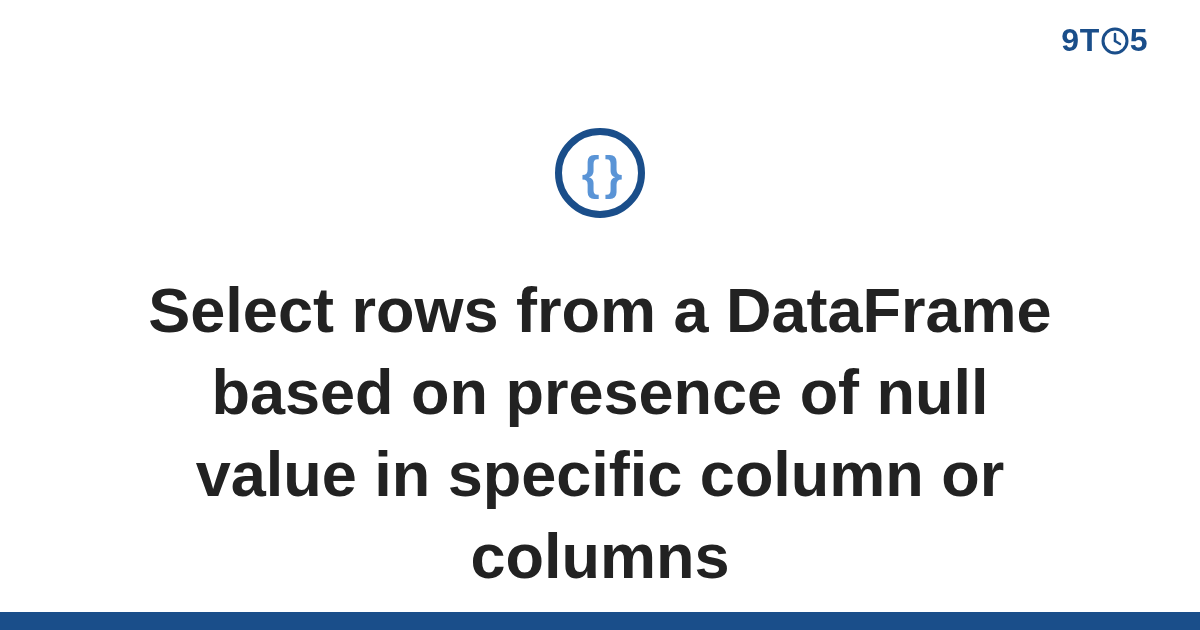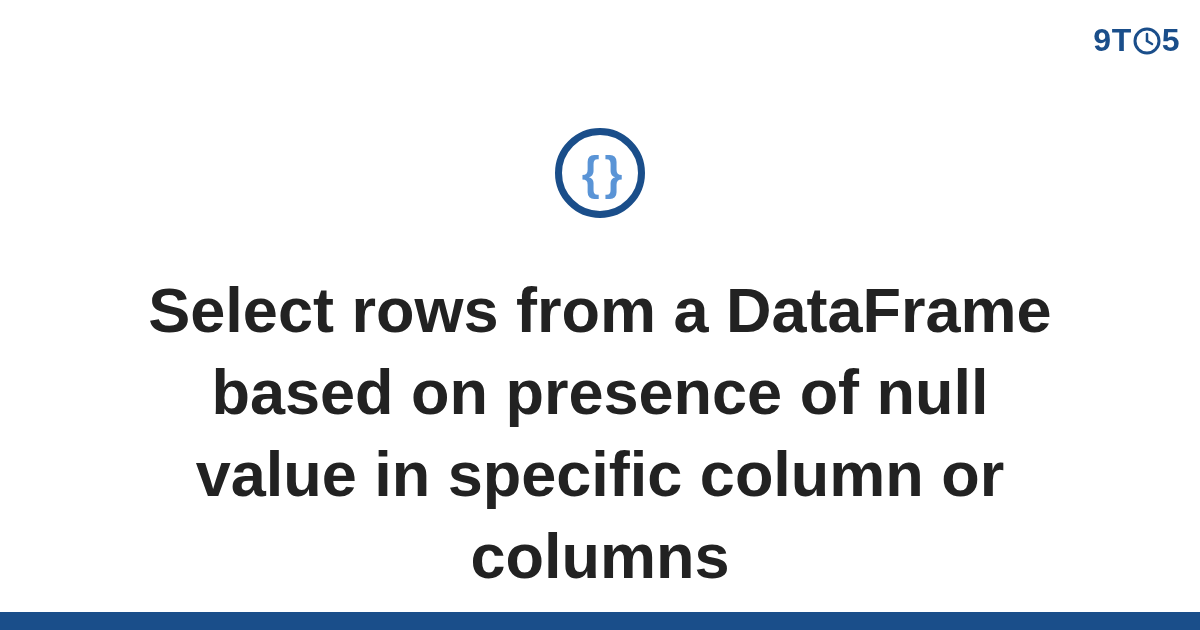--- a/index.html
+++ b/index.html
@@ -11,21 +11,21 @@
       width: 1200px;
       height: 630px;
       background: #ffffff;
       font-family: Arial, Helvetica, sans-serif;
       position: relative;
       overflow: hidden;
     }
     .logo-container {
       position: absolute;
       top: 22px;
-      right: 20px;
+      right: 52px;
       display: flex;
       align-items: baseline;
       font-size: 32px;
       font-weight: 600;
       letter-spacing: 0.5px;
     }
     .logo-9t {
       color: #1a4e8a;
       font-weight: 700;
     }

